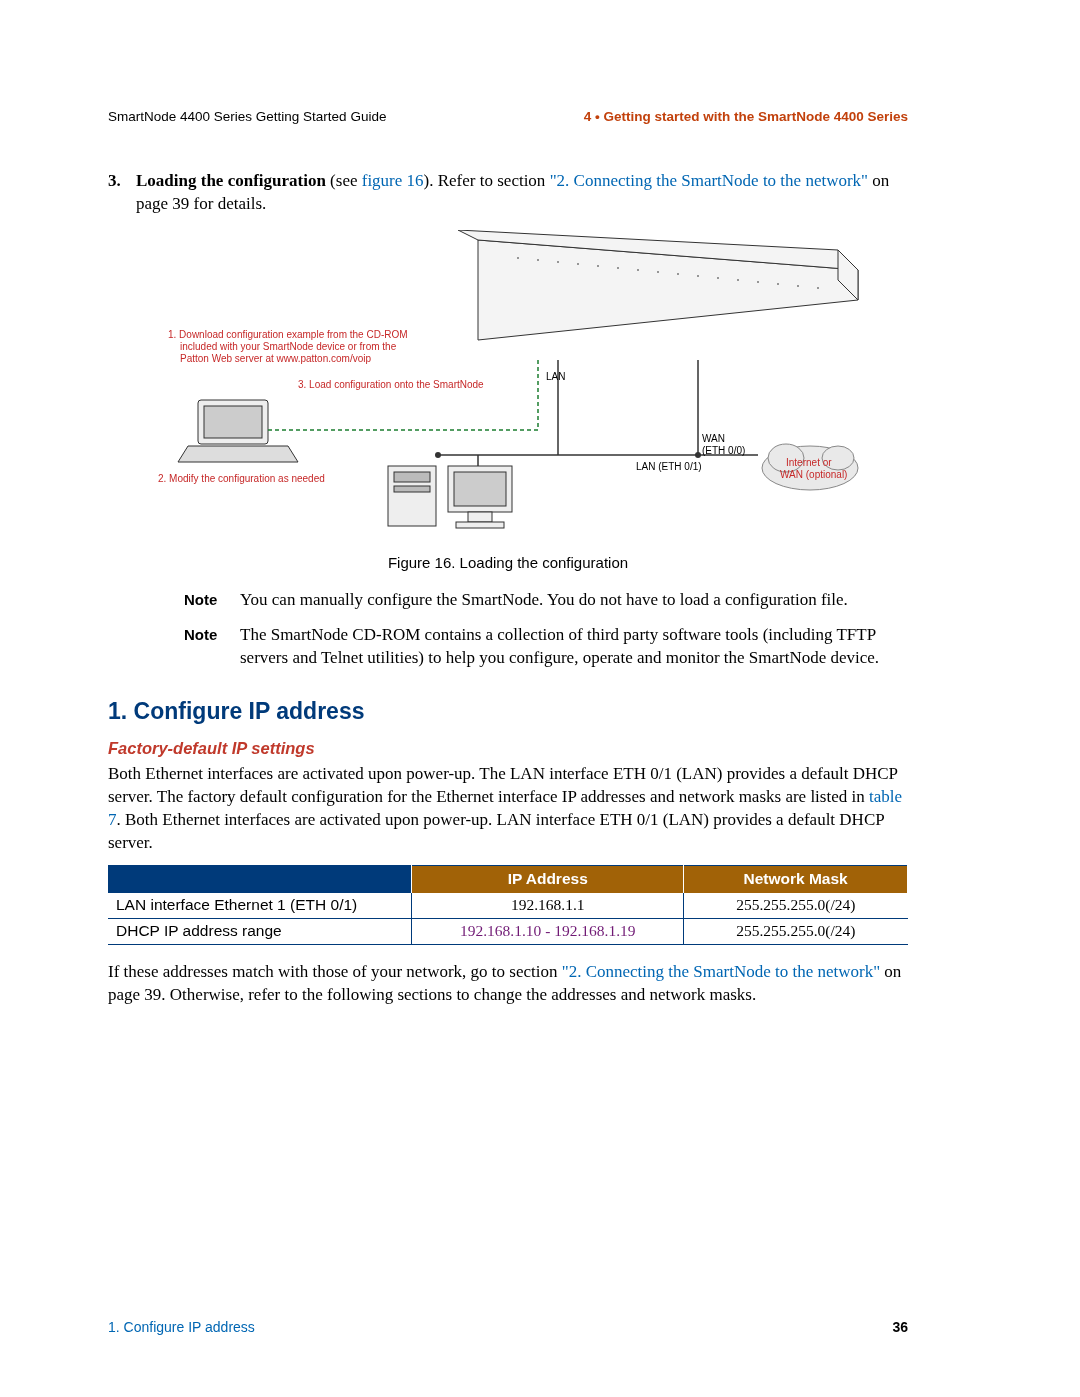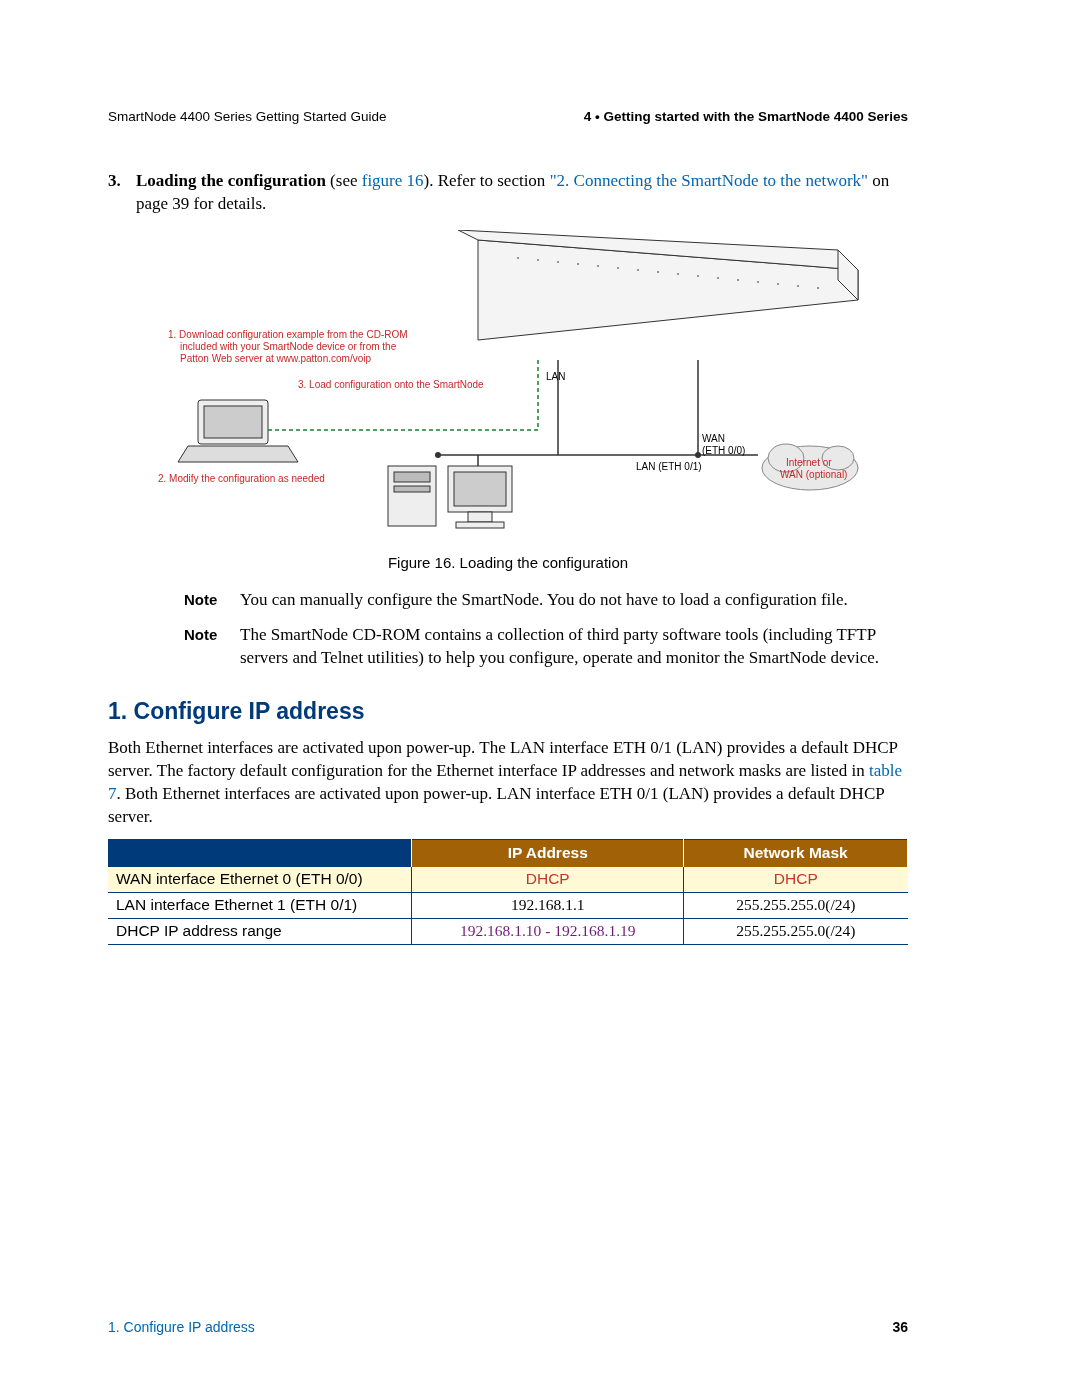--- a/index.html
+++ b/index.html
@@ -20,21 +20,21 @@
     line-height: 1.35;
   }
   .header-row {
     display: flex;
     justify-content: space-between;
     font-family: 'Helvetica Neue', Arial, sans-serif;
     font-size: 13.5px;
     margin-bottom: 44px;
   }
   .header-left { color: #000; }
-  .header-right { color: #000000; font-weight: 600; }
+  .header-right { color: #c2410c; font-weight: 600; }
   .step {
     display: flex;
     margin-bottom: 2px;
   }
   .step-num { width: 28px; flex: 0 0 28px; font-weight: 700; }
   .step-body { flex: 1; }
   .bold { font-weight: 700; }
   .blue-link { color: #0066b3; }
   .figure-wrap {
     margin: 14px 0 9px 0;
@@ -231,50 +231,49 @@
   <div class="note-row">
     <div class="note-label">Note</div>
     <div class="note-body">You can manually configure the SmartNode. You do not have to load a configuration file.</div>
   </div>
   <div class="note-row">
     <div class="note-label">Note</div>
     <div class="note-body">The SmartNode CD-ROM contains a collection of third party software tools (including TFTP servers and Telnet utilities) to help you configure, operate and monitor the SmartNode device.</div>
   </div>
 
   <h2 class="section">1. Configure IP address</h2>
+  <h3 class="subsection">Factory-default IP settings</h3>
   <p class="body-para">
     <span>Both Ethernet interfaces are activated upon power-up. The LAN interface ETH 0/1 (LAN) provides a default DHCP server. The factory default configuration for the Ethernet interface IP addresses and network masks are listed in </span><span class="blue-link">table 7</span><span>. Both Ethernet interfaces are activated upon power-up. LAN interface ETH 0/1 (LAN) provides a default DHCP server.</span>
   </p>
 
   <table class="ip-table">
     <thead>
       <tr>
         <th style="width:38%"></th>
         <th style="width:34%">IP Address</th>
         <th style="width:28%">Network Mask</th>
       </tr>
     </thead>
     <tbody>
-      <tr class="hl">
-        <td class="row-label">WAN interface Ethernet 0 (ETH 0/0)</td>
-        <td class="cell">DHCP</td>
-        <td class="cell">DHCP</td>
-      </tr>
       <tr>
         <td class="row-label">LAN interface Ethernet 1 (ETH 0/1)</td>
         <td class="cell" style="color:#000;font-family:Georgia,serif">192.168.1.1</td>
         <td class="cell" style="color:#000;font-family:Georgia,serif">255.255.255.0(/24)</td>
       </tr>
       <tr>
         <td class="row-label">DHCP IP address range</td>
         <td class="cell" style="color:#701a75;font-family:Georgia,serif">192.168.1.10 - 192.168.1.19</td>
         <td class="cell" style="color:#000;font-family:Georgia,serif">255.255.255.0(/24)</td>
       </tr>
     </tbody>
   </table>
 
+  <p class="body-para" style="margin-top:16px">
+    <span>If these addresses match with those of your network, go to section </span><span class="blue-link">"2. Connecting the SmartNode to the network"</span><span> on page 39. Otherwise, refer to the following sections to change the addresses and network masks.</span>
+  </p>
 
   <div class="footer-row">
     <span class="footer-left">1. Configure IP address</span>
     <span class="footer-right">36</span>
   </div>
 
 </div>
 
 </body></html>

